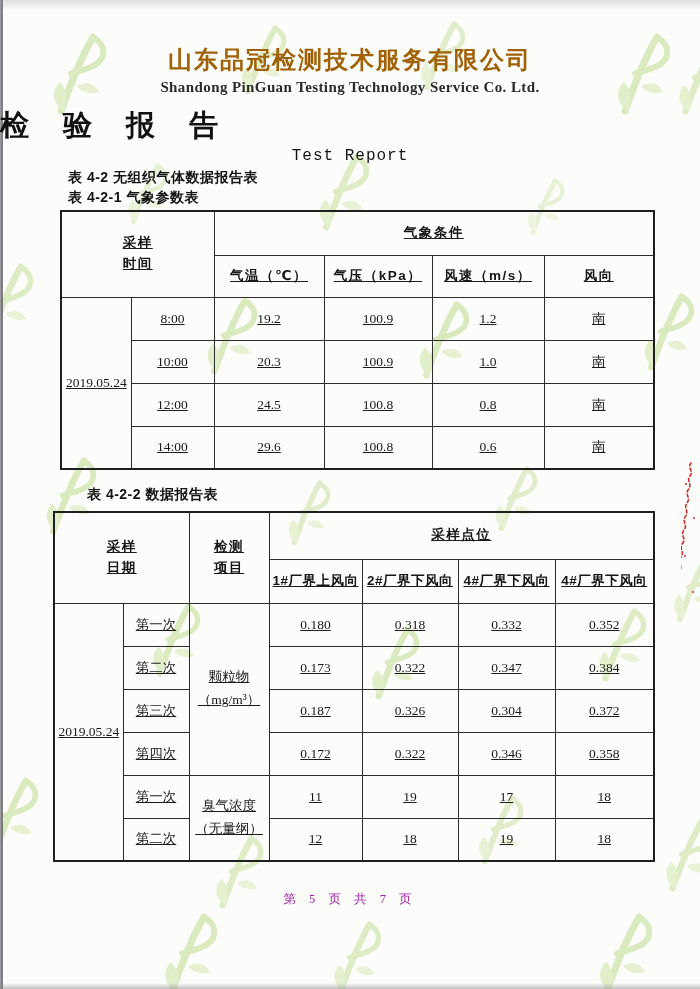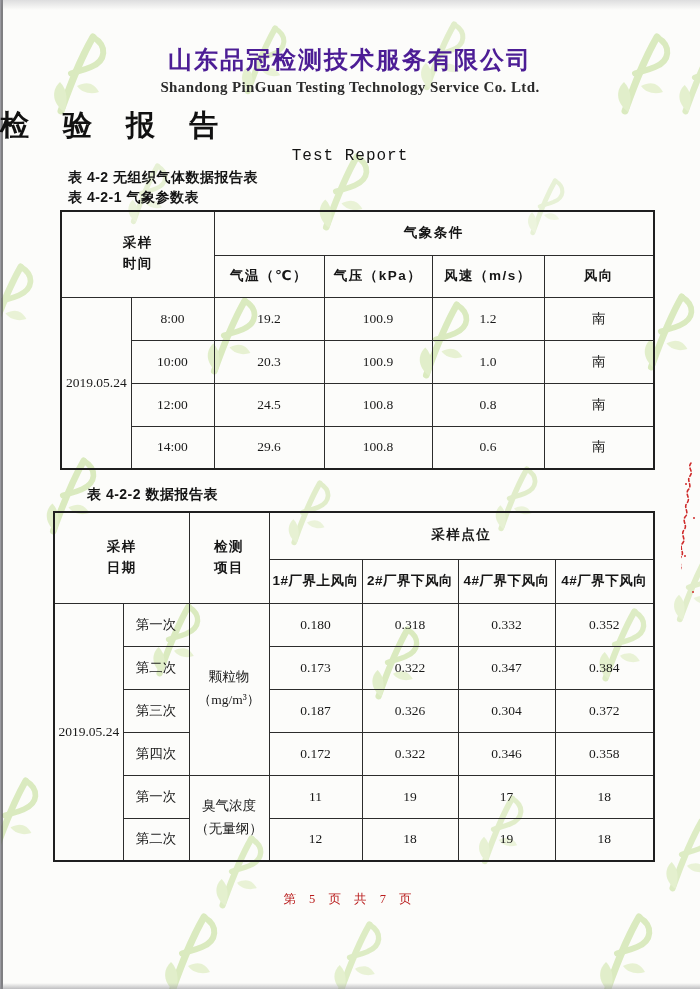--- a/index.html
+++ b/index.html
@@ -12,47 +12,47 @@
   .edge-top{position:absolute;left:0;top:0;width:100%;height:10px;
     background:linear-gradient(to bottom,rgba(150,150,158,.30),rgba(150,150,158,0));}
   .edge-bottom{position:absolute;left:0;bottom:0;width:100%;height:6px;
     background:linear-gradient(to top,rgba(140,140,146,.55),rgba(140,140,146,0));}
 
   .wm-layer{position:absolute;left:0;top:0;width:700px;height:989px;pointer-events:none;}
 
   
   .company-cn{position:absolute;top:44px;left:0;width:100%;text-align:center;
     font-family:"Liberation Sans","DejaVu Sans",sans-serif;font-weight:700;
-    font-size:24px;letter-spacing:2px;color:#4c1d95;}
+    font-size:24px;letter-spacing:2px;color:#a16207;}
   .company-en{position:absolute;top:79px;left:0;width:100%;text-align:center;
     font-weight:700;font-size:15px;letter-spacing:.4px;color:#2b2b2b;}
   .title-cn{position:absolute;top:106px;left:0;width:100%;text-align:left;
     font-family:"Liberation Sans","DejaVu Sans",sans-serif;font-weight:700;
     font-size:29px;letter-spacing:13px;color:#111;}
   .title-en{position:absolute;top:147px;left:0;width:100%;text-align:center;
     font-family:"Liberation Mono","DejaVu Sans Mono",monospace;font-weight:400;
     font-size:16px;letter-spacing:1px;color:#141414;}
 
   .caption{position:absolute;left:68px;font-family:"Liberation Sans","DejaVu Sans",sans-serif;
     font-weight:700;font-size:14px;letter-spacing:.5px;color:#141414;text-align:center;}
   .cap1{top:169px;} .cap2{top:189px;} .cap3{top:486px;margin-left:19px;}
 
   
   table{border-collapse:collapse;table-layout:fixed;}
   td{border:1.5px solid #2c2c2c;text-align:center;vertical-align:middle;padding:0;overflow:hidden;}
-  .tbl{border:2.5px solid #1f1f1f;}
+  .tbl{border:2.5px solid #1f1f1f;text-decoration:underline;}
   .hd{font-family:"Liberation Sans","DejaVu Sans",sans-serif;font-weight:700;
     font-size:13.5px;letter-spacing:1.5px;white-space:pre-line;line-height:1.55;color:#161616;}
   .val{font-family:"Liberation Serif","DejaVu Serif",serif;font-size:13.5px;color:#1a1a1a;}
   .item{font-size:13.5px;line-height:1.7;}
   .t1{position:absolute;left:60px;top:210px;width:595px;}
   .t2{position:absolute;left:53px;top:511px;width:601px;}
 
   .footer{position:absolute;top:891px;left:0;width:100%;text-align:center;
-    font-size:12.5px;letter-spacing:5px;color:#b91c1c;}
+    font-size:12.5px;letter-spacing:5px;color:#a21caf;}
 
   .rednote{position:absolute;left:681px;top:460px;pointer-events:none;}
 </style>
 </head>
 <body>
 
 <div class="page">
 
   <svg class="wm-layer" width="700" height="989" aria-hidden="true">
     <defs>

